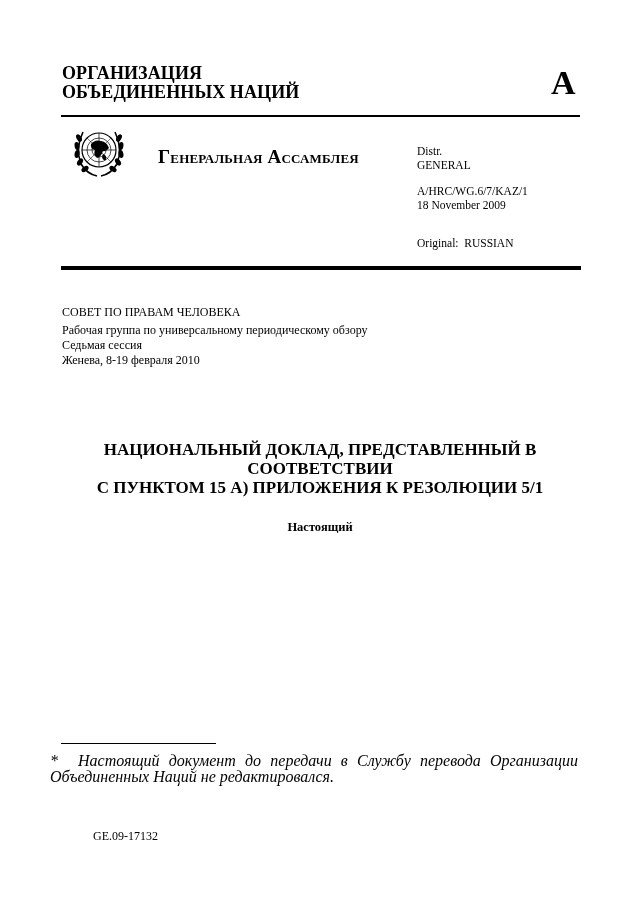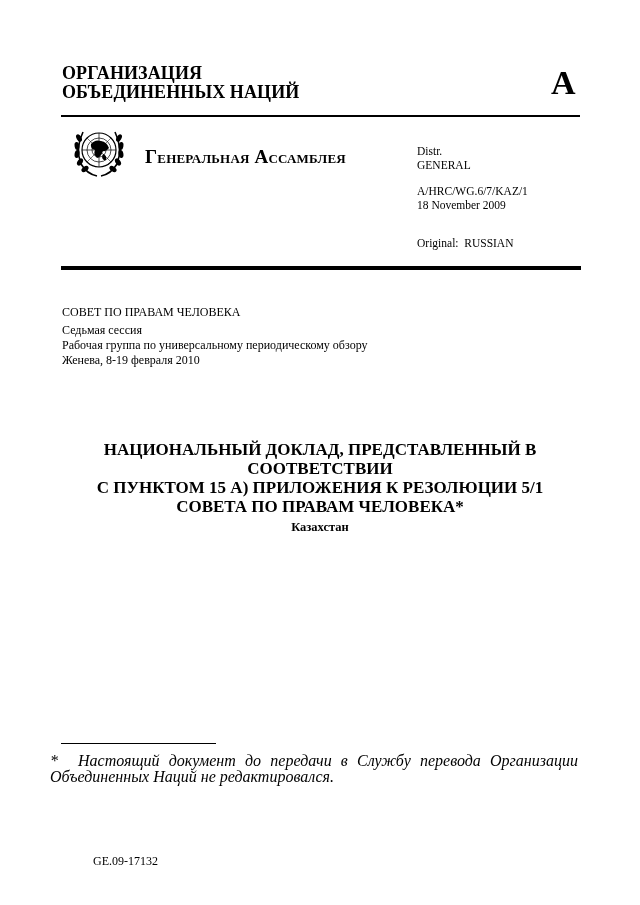--- a/index.html
+++ b/index.html
@@ -23,21 +23,21 @@
       font-size: 34px; font-weight: bold; line-height: 34px;
     }
 
     .rule-top {
       left: 61px; top: 115px; width: 519px; height: 2px; background: #000;
     }
 
     .emblem { left: 73px; top: 124px; width: 52px; height: 56px; }
 
     .ga-title {
-      left: 145px; top: 146px;
+      left: 158px; top: 146px;
       font-size: 19px; font-weight: bold; line-height: 22px;
       white-space: nowrap;
       font-variant: small-caps;
       letter-spacing: 0.2px;
     }
 
     .distr-block {
       left: 417px; top: 144px;
       font-size: 11.5px; line-height: 14px;
     }
@@ -72,21 +72,21 @@
 
     .footnote {
       left: 50px; top: 753px; width: 528px;
       font-size: 16px; line-height: 16px;
       text-align: justify;
       font-style: italic;
     }
     .footnote .marker { display: inline-block; width: 28px; }
 
     .doc-number {
-      left: 93px; top: 854px;
+      left: 93px; top: 829px;
       font-size: 12px; line-height: 15px;
     }
   </style>
 </head>
 <body>
 
 <div class="abs org-name">
   <div>ОРГАНИЗАЦИЯ</div>
   <div>ОБЪЕДИНЕННЫХ НАЦИЙ</div>
 </div>
@@ -137,32 +137,31 @@
   <div>A/HRC/WG.6/7/KAZ/1</div>
   <div>18 November 2009</div>
   <div class="gap2"></div>
   <div style="white-space:pre;">Original:  RUSSIAN</div>
 </div>
 
 <div class="abs rule-thick"></div>
 
 <div class="abs council-block">
   <div class="hrc">СОВЕТ ПО ПРАВАМ ЧЕЛОВЕКА</div>
+  <div>Рабочая группа по универсальному периодическому обзору</div>
   <div>Седьмая сессия</div>
-  <div>Рабочая группа по универсальному периодическому обзору</div>
   <div>Женева, 8-19 февраля 2010</div>
 </div>
 
 <div class="abs report-title">
   <div>НАЦИОНАЛЬНЫЙ ДОКЛАД, ПРЕДСТАВЛЕННЫЙ В СООТВЕТСТВИИ</div>
   <div>С ПУНКТОМ 15 А) ПРИЛОЖЕНИЯ К РЕЗОЛЮЦИИ 5/1</div>
-  <div>СОВЕТА ПО ПРАВАМ ЧЕЛОВЕКА*</div>
 </div>
 
-<div class="abs country">Казахстан</div>
+<div class="abs country">Настоящий</div>
 
 <div class="abs fn-rule"></div>
 
 <div class="abs footnote">
   <span class="marker">*</span><span>Настоящий документ до передачи в Службу перевода Организации Объединенных Наций не редактировался.</span>
 </div>
 
 <div class="abs doc-number">GE.09-17132</div>
 
 </body></html>

